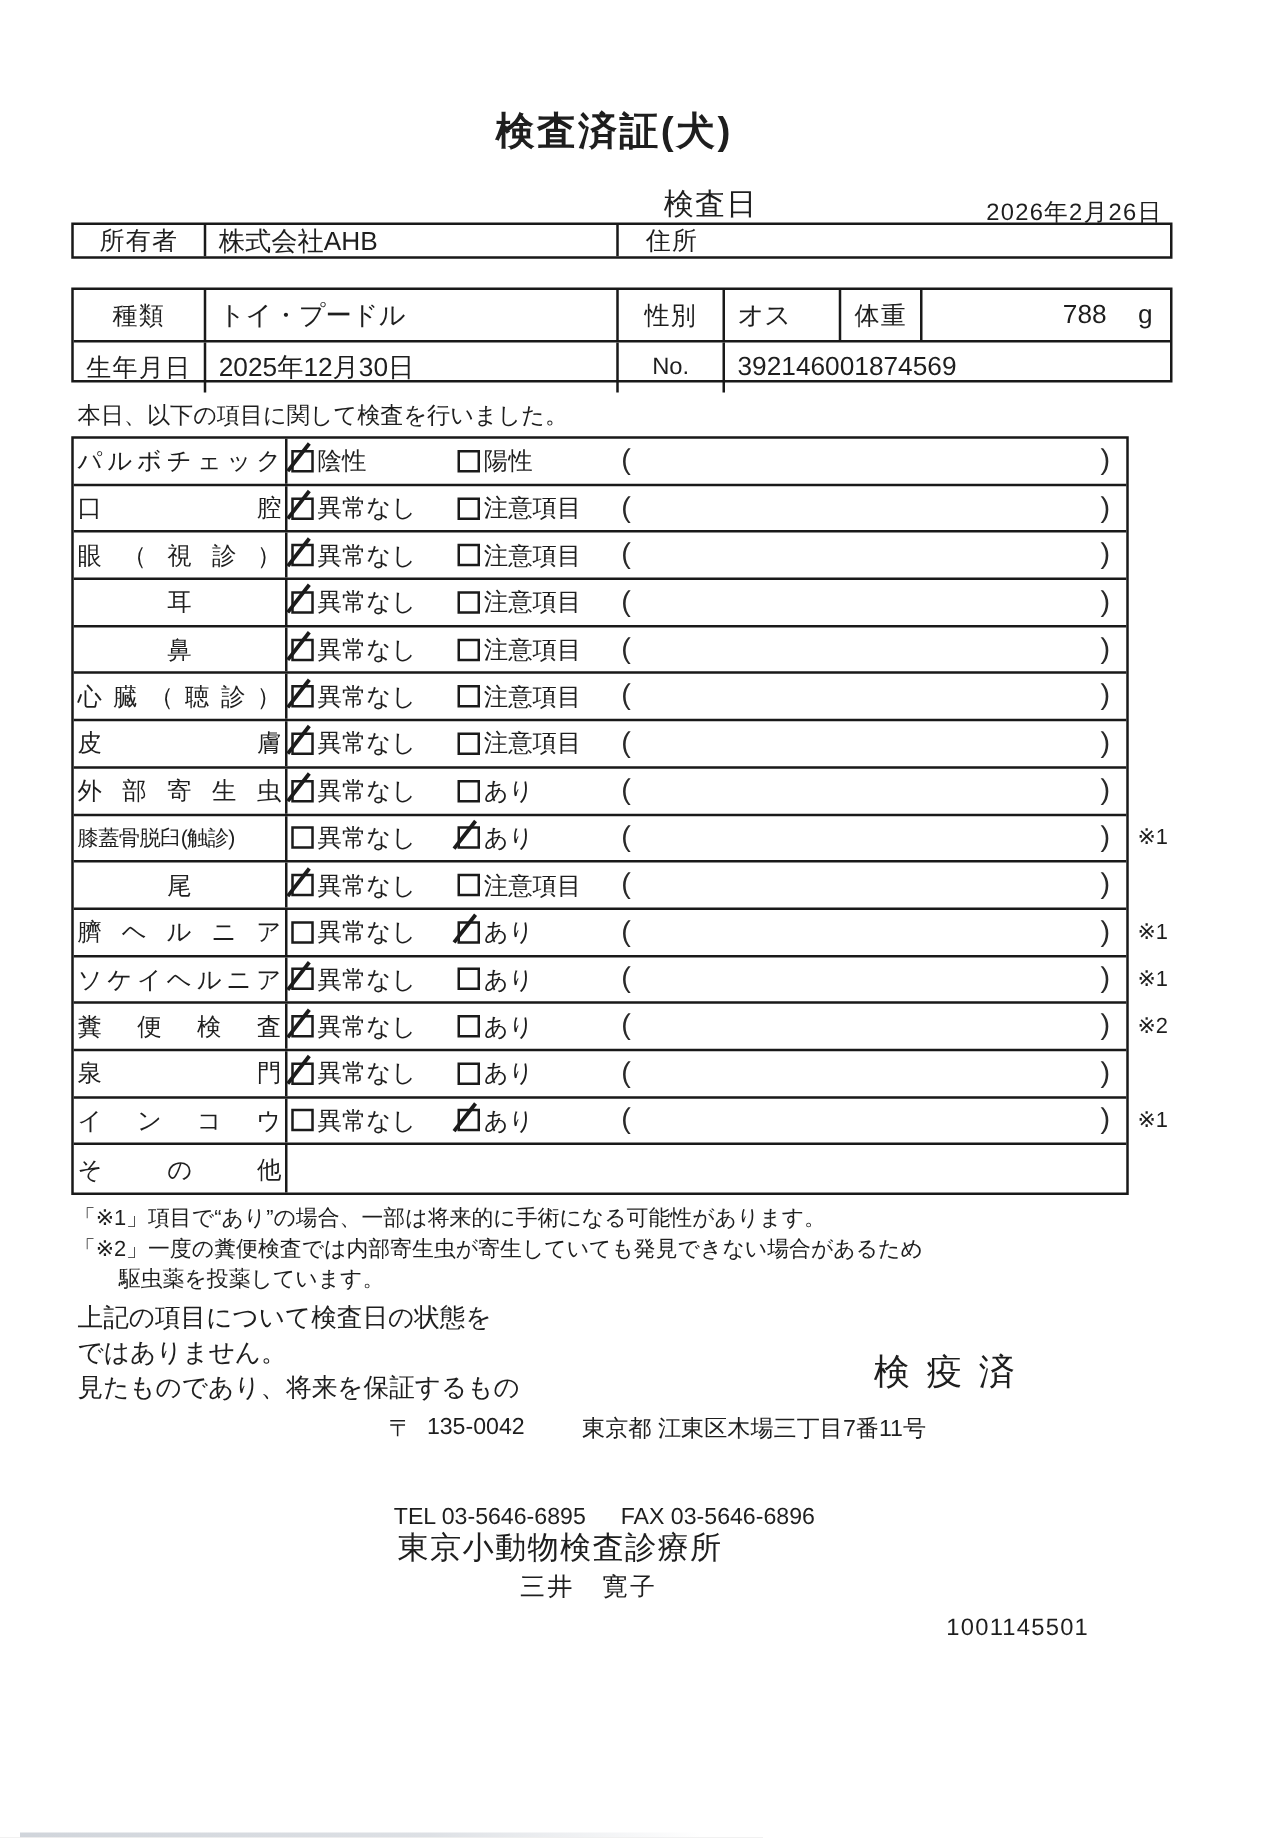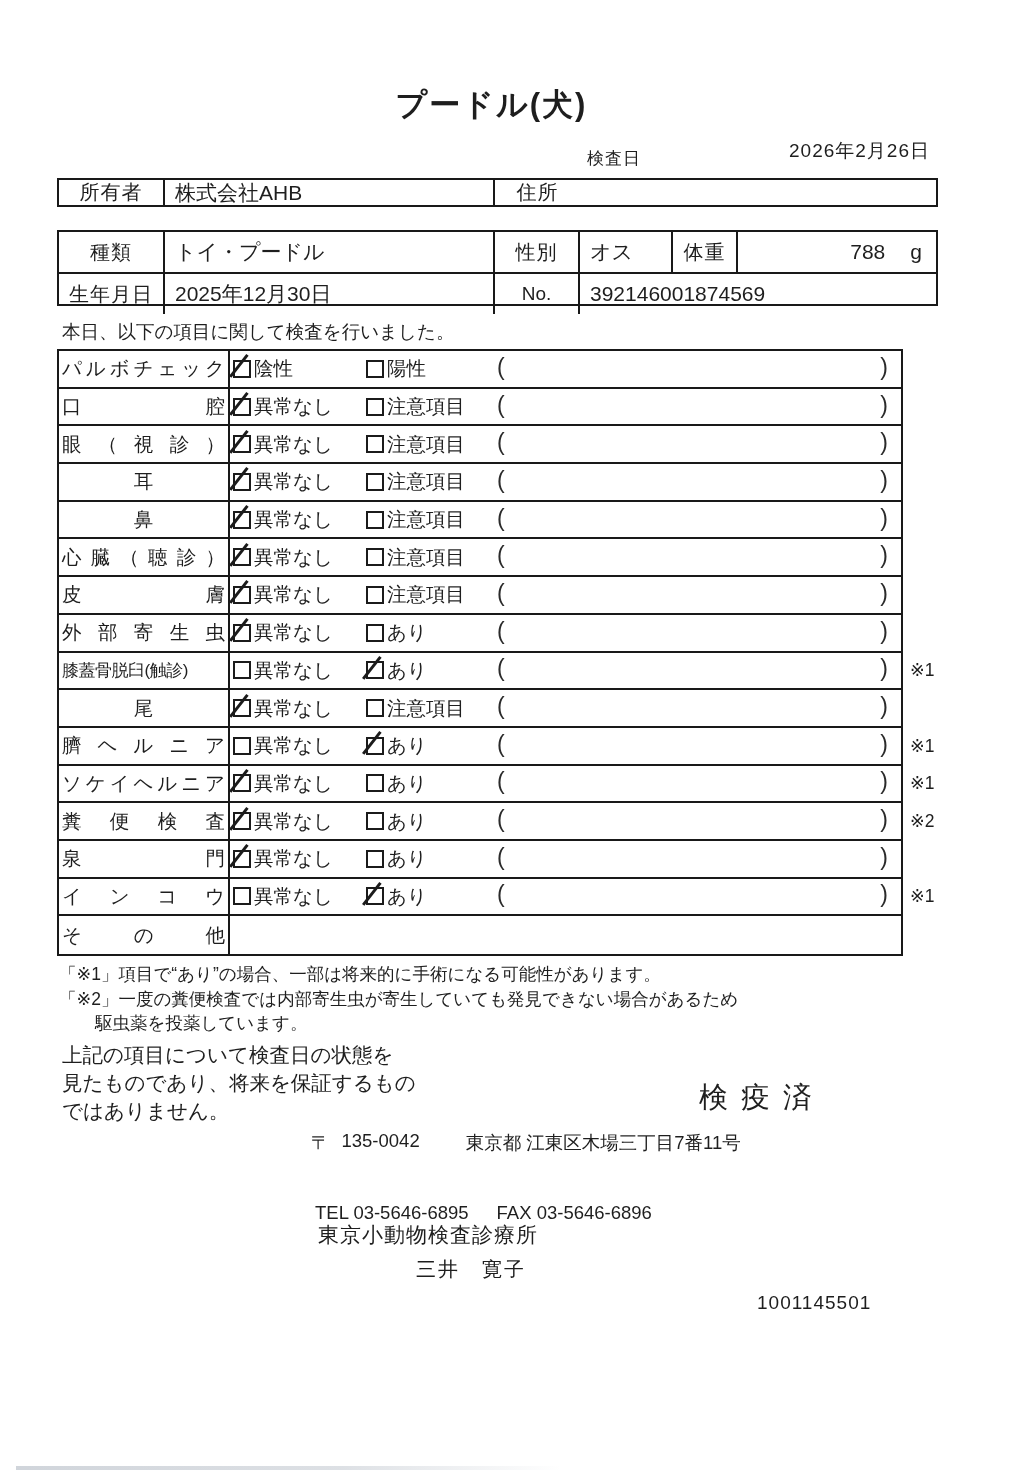--- a/index.html
+++ b/index.html
@@ -12,22 +12,22 @@
     color:#1e1e1e;
     overflow:hidden;
   }
   
   .doc-title{
     position:absolute;top:84px;left:0;right:26px;
     text-align:center;
     font-size:31px;font-weight:600;letter-spacing:2px;
   }
   
-  .insp-date-label{position:absolute;top:147px;left:587px;font-size:17px;letter-spacing:1px;font-family:Liberation Serif, serif;}
-  .insp-date-value{position:absolute;top:138px;right:79px;font-size:19px;letter-spacing:1px;margin-left:44px;}
+  .insp-date-label{position:absolute;top:147px;left:531px;font-size:24px;letter-spacing:1px;font-family:Liberation Serif, serif;}
+  .insp-date-value{position:absolute;top:157px;right:79px;font-size:19px;letter-spacing:1px;margin-left:44px;}
   
   .grid-table{
     position:absolute;left:57px;width:881px;
     border:2px solid #191919;box-sizing:border-box;
     font-size:20px;
   }
   .owner-table{top:178px;height:29px;}
   .animal-table{top:230px;height:76px;}
   .g-row{display:grid;box-sizing:border-box;}
   .owner-table .g-row{grid-template-columns:106px 330px 85px 1fr;height:100%;}
@@ -101,35 +101,35 @@
   }
   
   .stamp{
     position:absolute;top:1078px;left:699px;
     font-size:29px;letter-spacing:13px;font-weight:500;white-space:nowrap;
   }
   
   .postal-line{position:absolute;top:1130px;left:311px;font-size:18.5px;display:flex;gap:12px;white-space:nowrap;}
   .postal-line .addr{margin-left:34px;}
   .tel-line{position:absolute;top:1176px;left:315px;font-size:18.5px;display:flex;gap:28px;white-space:nowrap;margin-top:26px;}
-  .clinic-name{position:absolute;top:1221px;left:318px;font-size:21px;letter-spacing:1px;font-weight:500;}
+  .clinic-name{position:absolute;top:1221px;left:318px;font-size:25px;letter-spacing:1px;font-weight:500;}
   .vet-name{position:absolute;top:1256px;left:416px;font-size:20px;letter-spacing:2px;}
   .serial{position:absolute;top:1292px;left:757px;font-size:19px;letter-spacing:1px;}
   
   .scan-artifact{
     position:absolute;bottom:0;left:16px;width:545px;height:4px;
     background:linear-gradient(90deg,rgba(100,115,135,.30),rgba(100,115,135,.22) 60%,rgba(100,115,135,0));
   }
 </style>
 </head>
 <body>
 
 <div class="page">
 
-  <div class="doc-title">プードル(犬)</div>
+  <div class="doc-title">検査済証(犬)</div>
 
   <div class="insp-date-label">検査日</div>
   <div class="insp-date-value">2026年2月26日</div>
 
   <div class="grid-table owner-table">
     <div class="g-row">
       <div class="cell lab">所有者</div>
       <div class="cell val">株式会社AHB</div>
       <div class="cell lab">住所</div>
     </div>
@@ -457,22 +457,22 @@
         <div class="insp-content"></div>
       </div>
     </div>
 
   <div class="fn1">「※1」項目で“あり”の場合、一部は将来的に手術になる可能性があります。</div>
   <div class="fn2">「※2」一度の糞便検査では内部寄生虫が寄生していても発見できない場合があるため</div>
   <div class="fn3">駆虫薬を投薬しています。</div>
 
   <div class="disclaimer">
     <div>上記の項目について検査日の状態を</div>
+    <div>ではありません。</div>
     <div>見たものであり、将来を保証するもの</div>
-    <div>ではありません。</div>
   </div>
 
   <div class="stamp">検疫済</div>
 
   <div class="postal-line">
     <span>〒</span>
     <span>135-0042</span>
     <span class="addr">東京都 江東区木場三丁目7番11号</span>
   </div>
 

